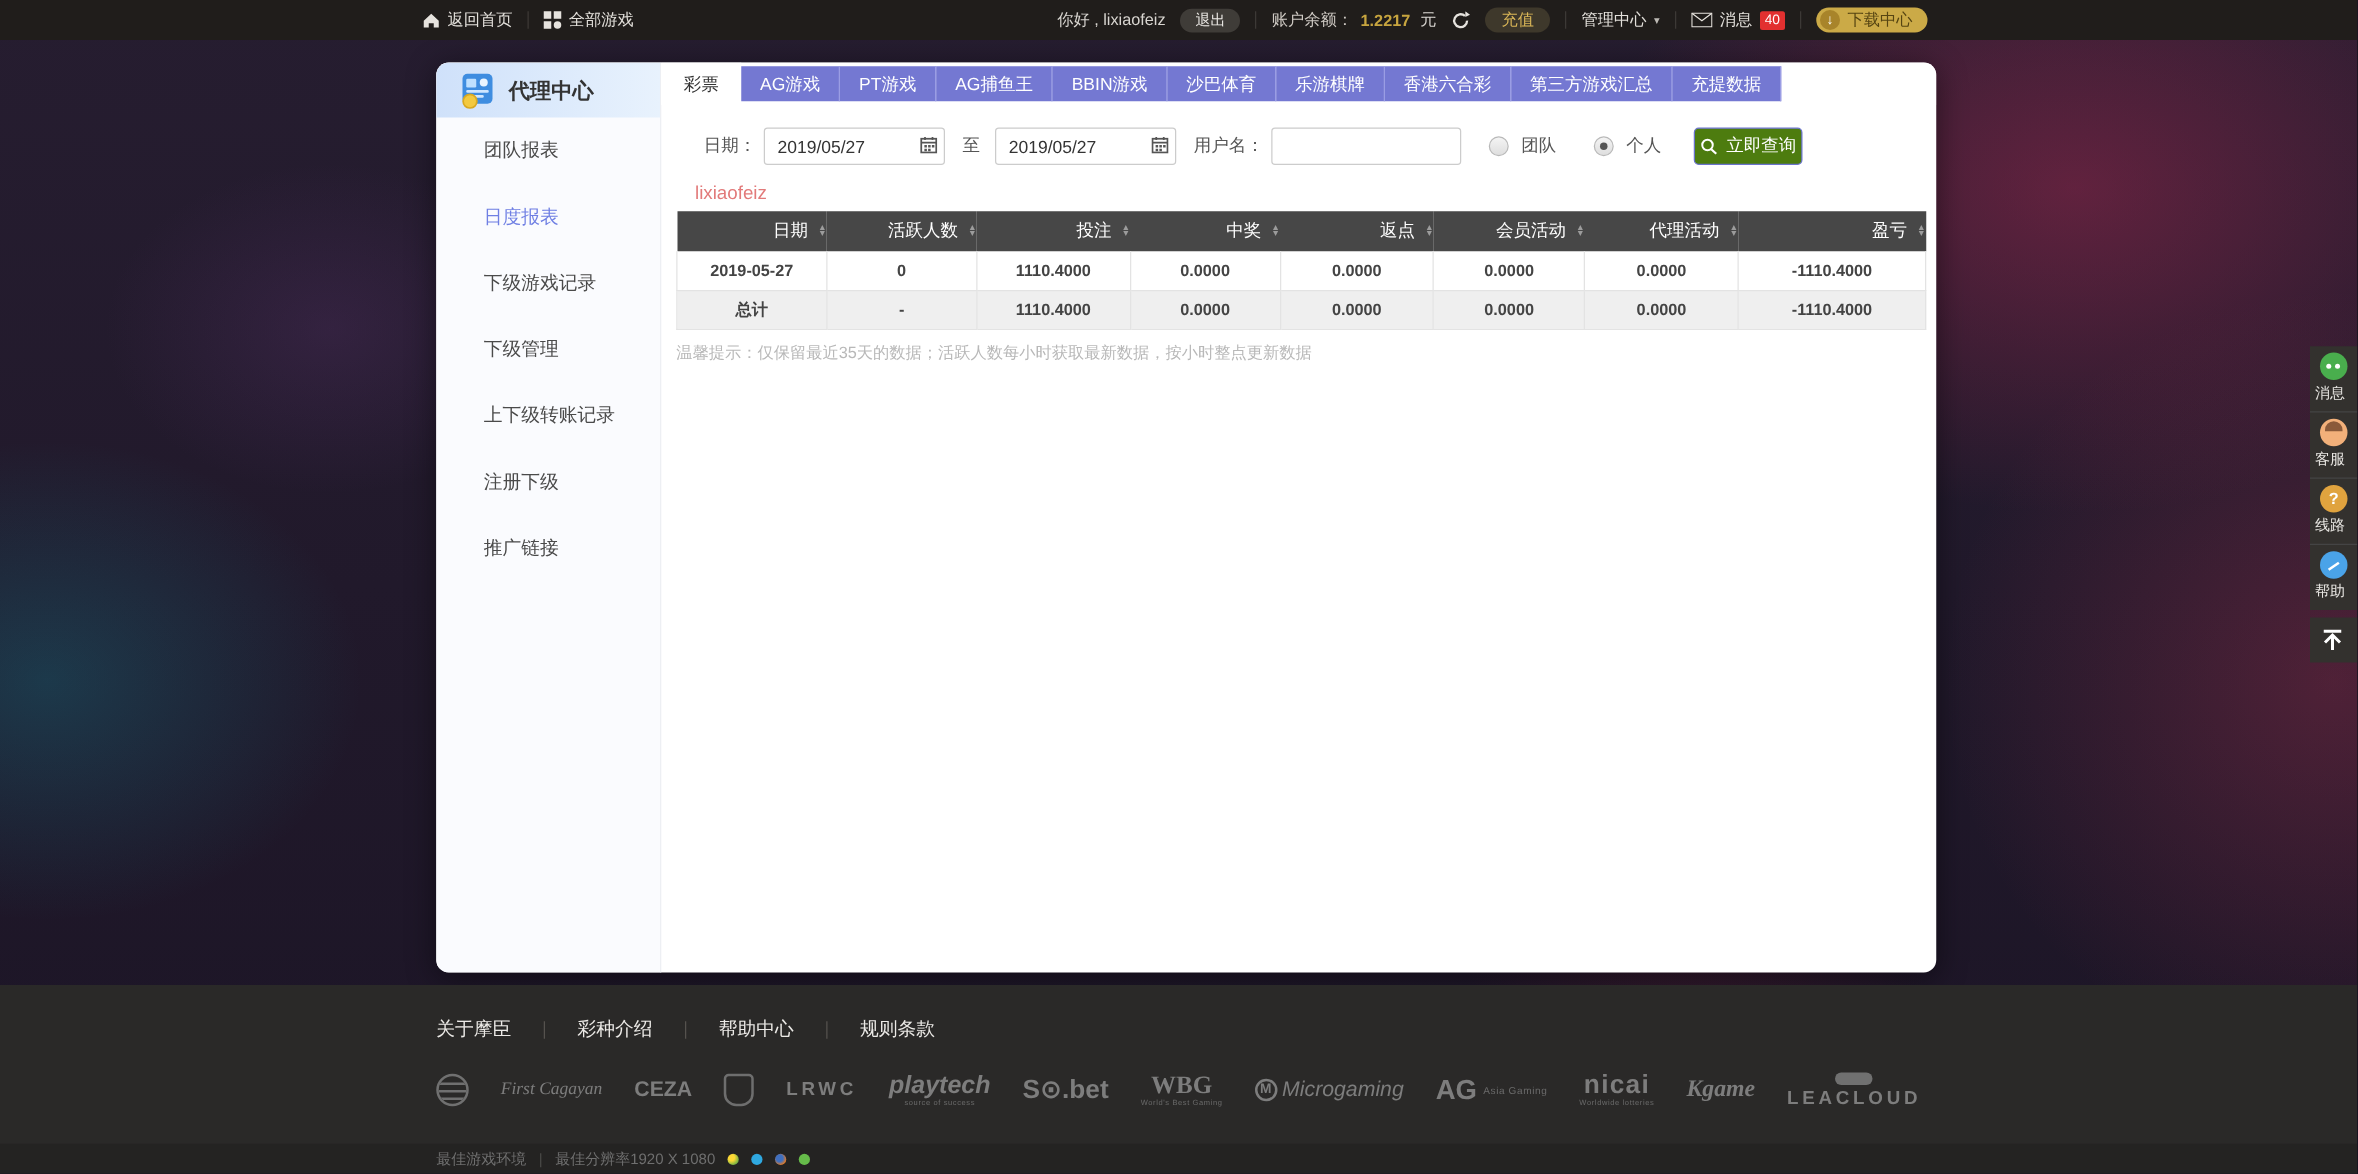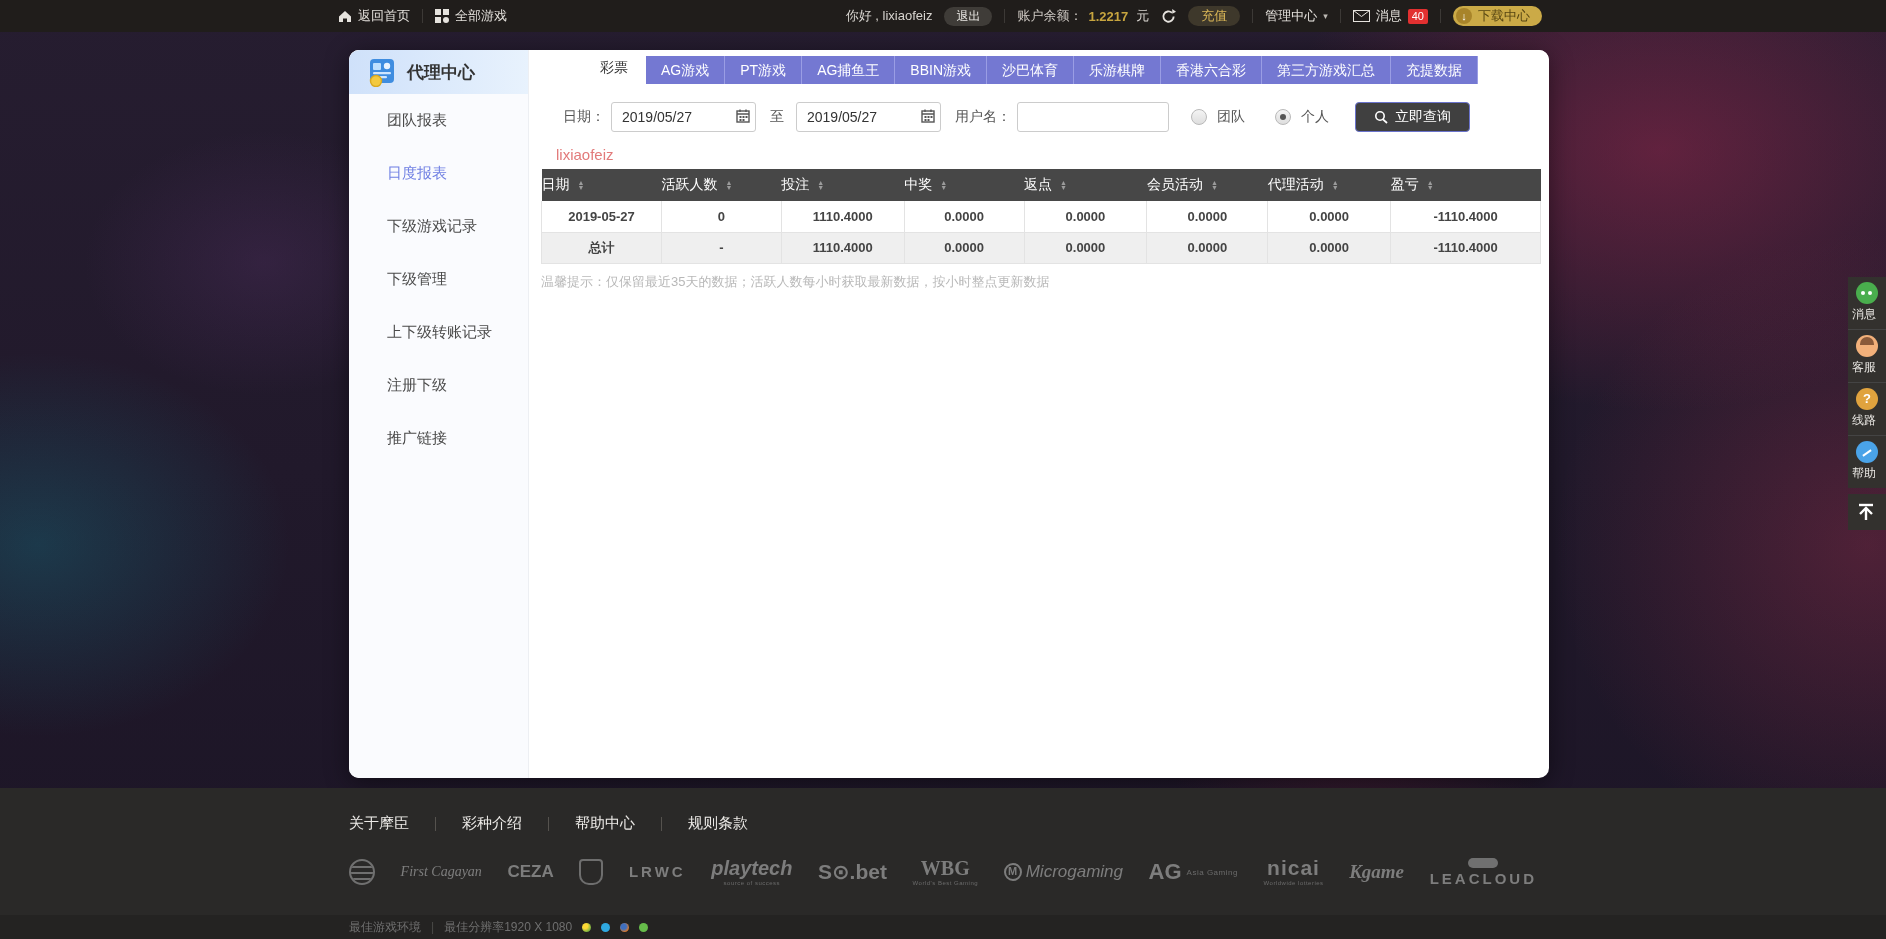--- a/index.html
+++ b/index.html
@@ -43,48 +43,48 @@
   .sidebar{ width:180px; background:#fafbfe; border-right:1px solid #edeff3; flex:0 0 auto;}
   .side-head{
     height:44px; display:flex; align-items:center; gap:10px; padding-left:18px;
     background:linear-gradient(90deg,#cfe1fa,#e8f2fd); font-size:17px; font-weight:bold; color:#333;
     border-radius:10px 0 0 0;
   }
   .side-item{ padding:17px 0 17px 38px; font-size:15px; color:#4a4a4a; cursor:pointer; }
   .side-item.active{ color:#6f7fe3; }
   .content{ flex:1; display:flex; flex-direction:column; }
   
-  .tabbar{ height:34px; display:flex; align-items:flex-end; padding-left:53px; background:#fff; }
+  .tabbar{ height:34px; display:flex; align-items:center; background:#fff; }
   .tab{
     height:28px; line-height:28px; padding:0 15px; background:#7478d2; color:#fff;
     font-size:14px; border-right:1px solid #9a9de4; cursor:pointer; white-space:nowrap;
   }
   .tab.active{ height:34px; line-height:34px; background:#fff; color:#333; border-right:none; padding:0 18px; }
   
   .filterbar{ display:flex; align-items:center; margin:18px 0 0 34px; font-size:14px; color:#555; }
   .filterbar label{ margin-right:6px; }
   .dateinput{ position:relative; margin-right:14px; }
   .dateinput input{
     width:145px; height:30px; border:1px solid #ccc; border-radius:3px; padding:0 26px 0 10px;
     font-size:14px; color:#333; font-family:inherit;
   }
   .cal-ic{ position:absolute; right:6px; top:7px; cursor:pointer; color:#555; }
   .nameinput input{ width:152px; height:30px; border:1px solid #ccc; border-radius:3px; padding:0 8px; font-size:14px; font-family:inherit;}
   .radio{ display:flex; align-items:center; gap:10px; margin-left:22px; cursor:pointer; color:#555;}
   .rb{ width:16px; height:16px; border-radius:50%; border:1px solid #b9b9b9; background:linear-gradient(#f4f4f4,#dedede); position:relative; }
   .rb.checked::after{ content:""; position:absolute; left:4px; top:4px; width:6px; height:6px; border-radius:50%; background:#555; }
   .query-btn{
-    margin-left:26px; height:30px; padding:0 18px; background:#404040; border:1px solid #6a73cc;
+    margin-left:26px; height:30px; padding:0 4px; background:#4d7c0f; border:1px solid #6a73cc;
     color:#fff; font-size:14px; border-radius:4px; display:flex; align-items:center; gap:7px; cursor:pointer;
   }
   
   .subtitle{ margin:14px 0 6px 27px; color:#e27a7a; font-size:15px; }
   table{ border-collapse:collapse; table-layout:fixed; width:1000px; margin-left:12px; }
   thead th{
-    background:#474747; color:#fff; font-weight:normal; font-size:14px; height:32px; text-align:left;
+    background:#474747; color:#fff; font-weight:normal; font-size:14px; height:32px; text-align:right;
   }
   .thwrap{ display:inline-flex; align-items:center; gap:8px; }
   .sort{ display:inline-flex; flex-direction:column; line-height:5px; font-size:7px; color:#9c9c9c; cursor:pointer; }
   tbody td{
     height:31px; text-align:center; font-size:13px; color:#444;
     border-right:1px solid #e3e3e3; border-bottom:1px solid #e3e3e3;font-weight:bold;
   }
   tbody tr td:first-child{ border-left:1px solid #e3e3e3; }
   tbody tr.total{ background:#efefef; }
   .note{ margin:9px 0 0 12px; color:#b8b8b8; font-size:13px; }

